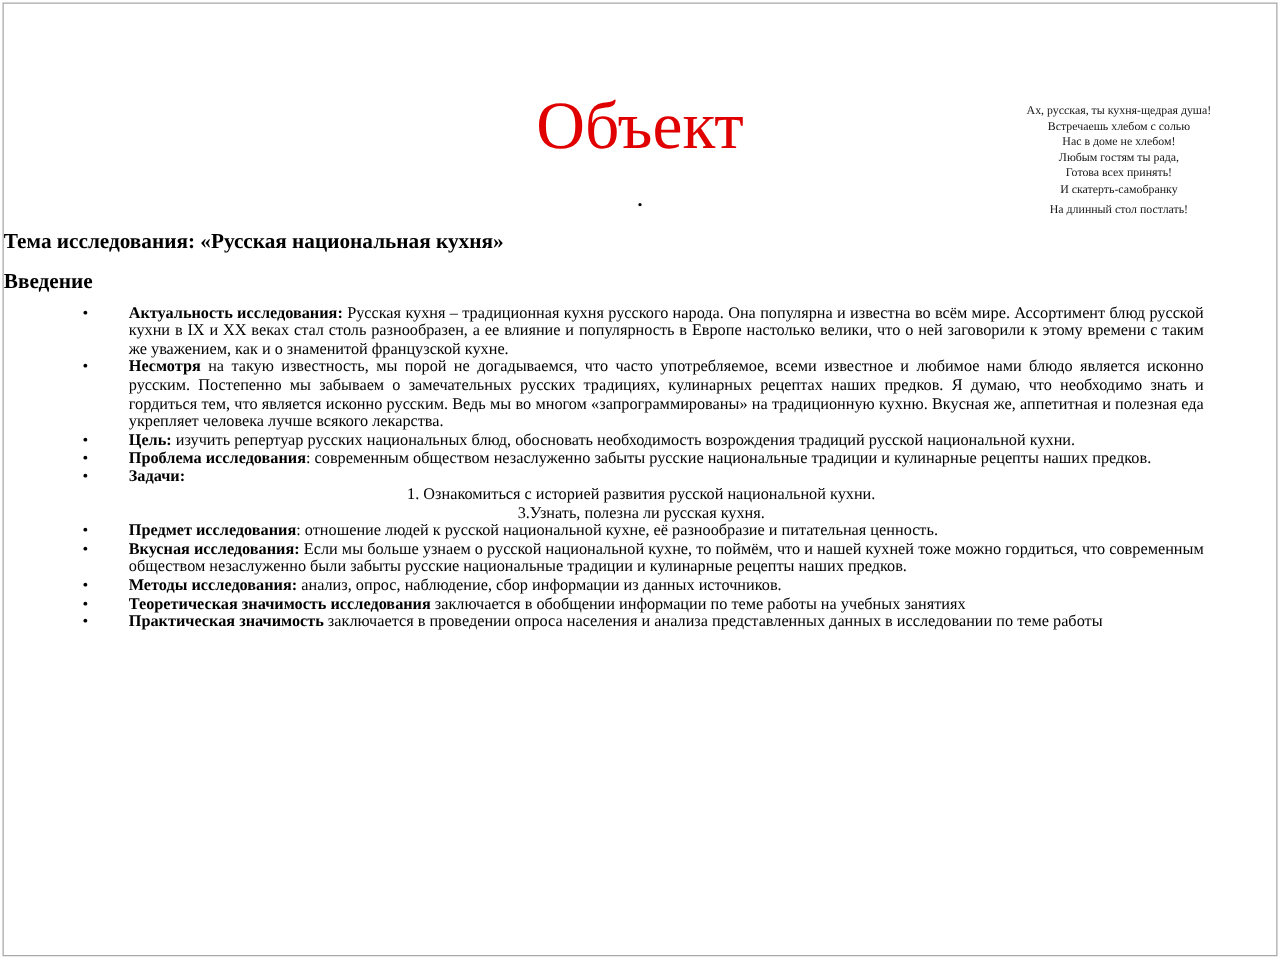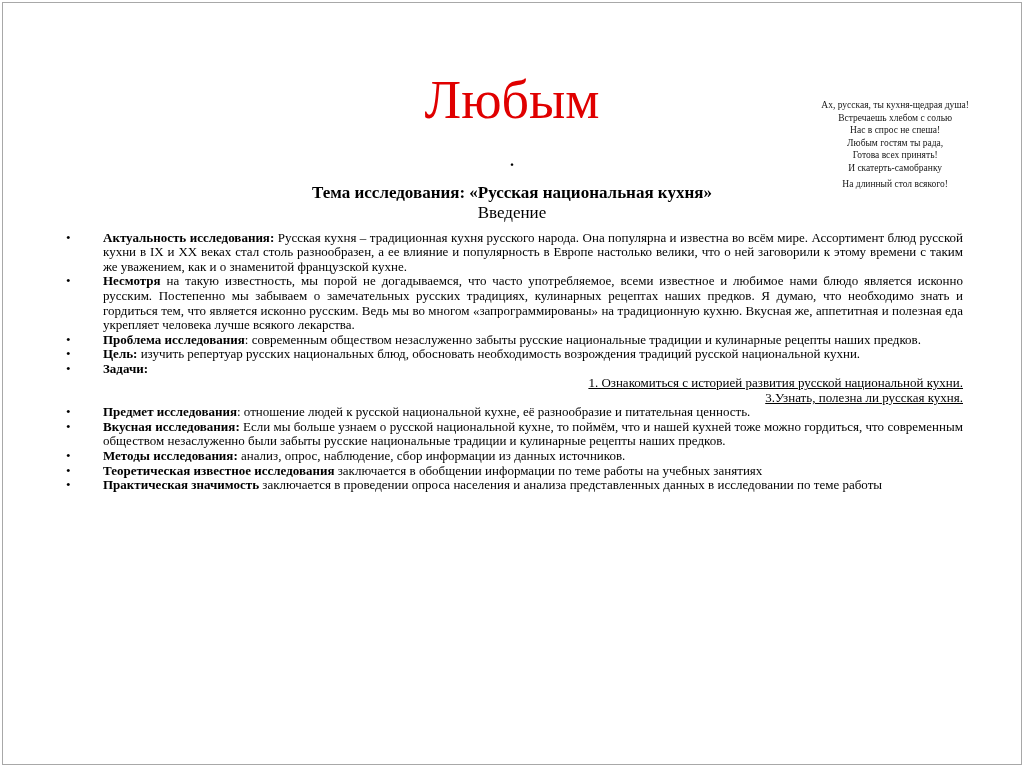--- a/index.html
+++ b/index.html
@@ -25,102 +25,100 @@
     color: #e00000;
     font-weight: normal;
   }
   .poem {
     position: absolute;
     top: 80px; right: 52px;
     text-align: center;
     font-size: 9.5px;
     line-height: 12.5px;
     color: #151515;
-    margin-top: 16px;
   }
   .poem-line.gap { margin-top: 4px; }
   .dot {
     text-align: center;
     font-weight: bold;
     font-size: 16px;
     line-height: 1;
     margin-top: 26px;
   }
   .heading {
-    text-align: center;
+    text-align: left;
     font-weight: bold;
     font-size: 17px;
     line-height: 1.2;
     margin-top: 14px;
   }
   .subheading {
-    text-align: center;
-    font-weight: normal;
+    font-weight: bold;
     font-size: 17px;
     line-height: 1.2;
-    margin-top: 0;
+    margin-top: 12px;
   }
   .body-text {
     margin: 7px 58px 0 60px;
     font-size: 13px;
     line-height: 1.12;
   }
   ul.bullets { list-style: none; margin: 0; padding: 0; }
   ul.bullets li {
     position: relative;
     padding-left: 40px;
     text-align: justify;
   }
   ul.bullets li::before {
     content: "\2022";
     position: absolute;
     left: 3px; top: 0;
   }
-  .numbered p { margin: 0; text-align: right; text-decoration: underline; }
+  .numbered p { margin: 0; text-align: center; }
   .b { font-weight: bold; }
 </style>
 </head>
 <body>
 
 <div class="slide">
 
-  <div class="title">Любым</div>
+  <div class="title">Объект</div>
 
   <div class="poem">
     <div class="poem-line">Ах, русская, ты кухня-щедрая душа!</div>
     <div class="poem-line">Встречаешь хлебом с солью</div>
-    <div class="poem-line">Нас в спрос не спеша!</div>
+    <div class="poem-line">Нас в доме не хлебом!</div>
     <div class="poem-line">Любым гостям ты рада,</div>
     <div class="poem-line">Готова всех принять!</div>
     <div class="poem-line">И скатерть-самобранку</div>
-    <div class="poem-line gap">На длинный стол всякого!</div>
+    <div class="poem-line gap">На длинный стол постлать!</div>
   </div>
 
   <div class="dot">.</div>
 
   <div class="heading">Тема исследования: «Русская национальная кухня»</div>
   <div class="subheading">Введение</div>
 
   <div class="body-text">
 
     <ul class="bullets">
       <li><span class="b">Актуальность исследования:</span><span> Русская кухня – традиционная кухня русского народа. Она популярна и известна во всём мире. Ассортимент блюд русской кухни в IX и XX веках стал столь разнообразен, а ее влияние и популярность в Европе настолько велики, что о ней заговорили к этому времени с таким же уважением, как и о знаменитой французской кухне.</span></li>
       <li><span class="b">Несмотря</span><span> на такую известность, мы порой не догадываемся, что часто употребляемое, всеми известное и любимое нами блюдо является исконно русским. Постепенно мы забываем о замечательных русских традициях, кулинарных рецептах наших предков. Я думаю, что необходимо знать и гордиться тем, что является исконно русским. Ведь мы во многом «запрограммированы» на традиционную кухню. Вкусная же, аппетитная и полезная еда укрепляет человека лучше всякого лекарства.</span></li>
+      <li><span class="b">Цель:</span><span> изучить репертуар русских национальных блюд, обосновать необходимость возрождения традиций русской национальной кухни.</span></li>
       <li><span class="b">Проблема исследования</span><span>: современным обществом незаслуженно забыты русские национальные традиции и кулинарные рецепты наших предков.</span></li>
-      <li><span class="b">Цель:</span><span> изучить репертуар русских национальных блюд, обосновать необходимость возрождения традиций русской национальной кухни.</span></li>
       <li><span class="b">Задачи:</span><span></span></li>
     </ul>
 
     <div class="numbered">
       <p>1. Ознакомиться с историей развития русской национальной кухни.</p>
       <p>3.Узнать, полезна ли русская кухня.</p>
     </div>
 
     <ul class="bullets">
       <li><span class="b">Предмет исследования</span><span>: отношение людей к русской национальной кухне, её разнообразие и питательная ценность.</span></li>
       <li><span class="b">Вкусная исследования:</span><span> Если мы больше узнаем о русской национальной кухне, то поймём, что и нашей кухней тоже можно гордиться, что современным обществом незаслуженно были забыты русские национальные традиции и кулинарные рецепты наших предков.</span></li>
       <li><span class="b">Методы исследования:</span><span> анализ, опрос, наблюдение, сбор информации из данных источников.</span></li>
-      <li><span class="b">Теоретическая известное исследования</span><span> заключается в обобщении информации по теме работы на учебных занятиях</span></li>
+      <li><span class="b">Теоретическая значимость исследования</span><span> заключается в обобщении информации по теме работы на учебных занятиях</span></li>
       <li><span class="b">Практическая значимость</span><span> заключается в проведении опроса населения и анализа представленных данных в исследовании по теме работы</span></li>
     </ul>
 
   </div>
 </div>
 
 </body></html>

